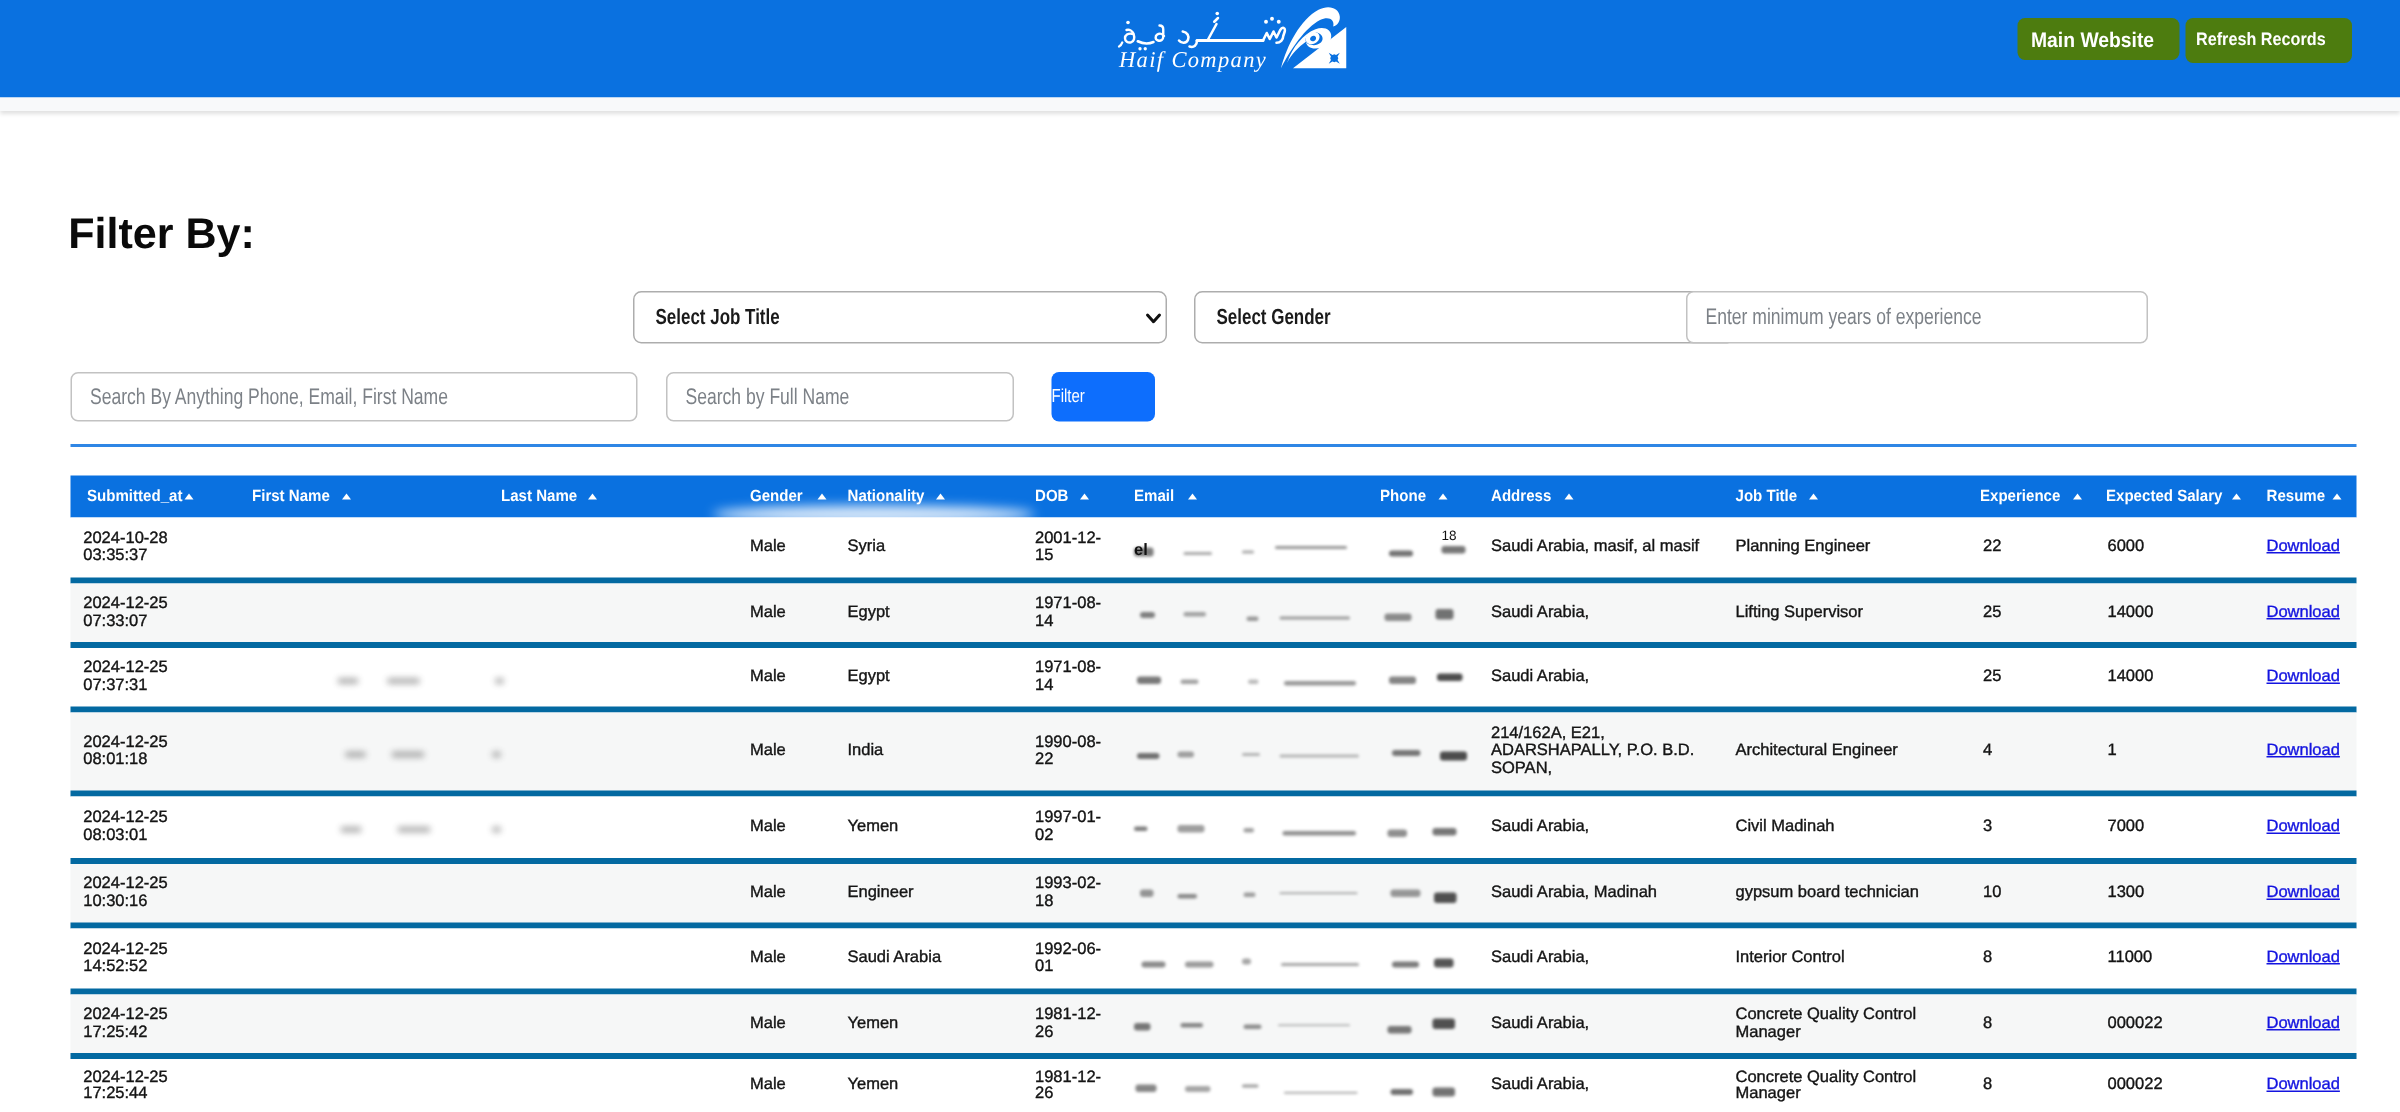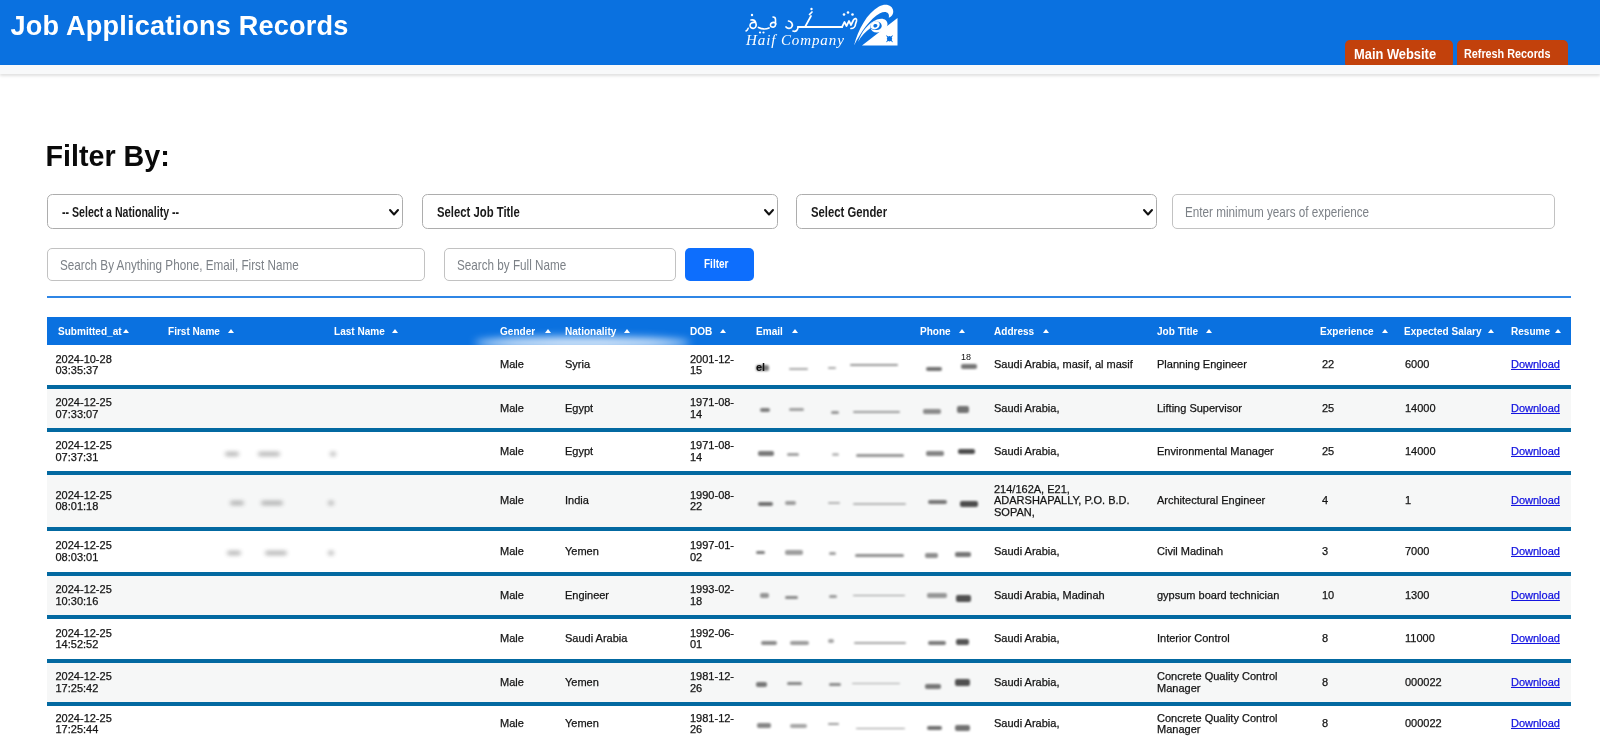--- a/index.html
+++ b/index.html
@@ -3,54 +3,53 @@
 <meta charset="utf-8">
 <title>Job Applications Records</title>
 <style>
 * { margin:0; padding:0; box-sizing:border-box; }
 html,body { width:1600px; height:741px; overflow:hidden; background:#fff;
   font-family:"Liberation Sans", sans-serif; }
 #app { position:relative; width:1600px; height:741px; }
 
 .nav { position:absolute; left:0; top:0; width:1600px; height:65px; background:#0a71e0; }
 .title { position:absolute; left:10.5px; top:9.5px; font-size:27.1px; font-weight:bold; color:#fff; letter-spacing:0.2px; }
-.hbtn { position:absolute; border-radius:5px; background:#c2410c; color:#fff; font-weight:bold; text-align:center;margin-top:28px; }
+.hbtn { position:absolute; border-radius:5px; background:#4d7c0f; color:#fff; font-weight:bold; text-align:center; }
 #btn1 { left:1344.5px; top:11.5px; width:108px; height:28.5px; font-size:14px; line-height:28.5px; }
 #btn2 { left:1456.5px; top:12px; width:111px; height:29.5px; font-size:12px; line-height:29.5px; }
 
 .strip { position:absolute; left:0; top:65px; width:1600px; height:9px; background:#f8f9fa; box-shadow:0 2px 3px rgba(0,0,0,0.12); }
 
 .h2 { position:absolute; left:45.5px; top:140px; font-size:28.7px; font-weight:bold; color:#0a0a0a; }
 
 .ctl { position:absolute; background:#fff; border:1px solid #adadad; border-radius:5.5px; height:35px; top:194px;
   font-size:14px; color:#111; display:flex; align-items:center; padding-left:14px; }
 .ctl.sel { font-weight:bold; font-size:14.5px; color:#1a1a1a; }
 .chev { position:absolute; right:2px; top:11px; }
 .inp { position:absolute; background:#fff; border:1px solid #c2c2c2; border-radius:5px;
   color:#7c8187; font-size:15px; display:flex; align-items:center; padding-left:12px; }
-#fbtn { position:absolute; left:685px; top:248px; width:69px; height:33px; border-radius:5px; background:#0d6efd;
-  color:#fff; font-weight:bold; font-size:12.5px; text-align:center; line-height:33px; }
+#fbtn { position:absolute; left:701px; top:248px; width:69px; height:33px; border-radius:5px; background:#0d6efd;
+  color:#fff; font-weight:normal; font-size:12.5px; text-align:left; line-height:33px; }
 
 .divider { position:absolute; left:47px; top:296px; width:1524px; height:1.6px; background:#0a71e0; opacity:0.85; }
 
 .thead { position:absolute; left:47px; top:317px; width:1524px; height:28px; background:#0a71e0; }
 .th { position:absolute; top:0; height:28px; line-height:28px; color:#fff; font-weight:bold; font-size:10.8px; }
 .tri { position:absolute; top:12px; width:0; height:0; border-left:3px solid transparent; border-right:3px solid transparent; border-bottom:4.5px solid #fff; }
 
 .row { position:absolute; left:47px; width:1524px; border-bottom:4px solid #0369a1; }
 .c { position:absolute; top:0; height:100%; display:flex; align-items:center; font-size:11px; color:#141414; line-height:11.2px; -webkit-text-stroke:0.25px currentColor; }
 .dl { color:#1414e0; text-decoration:underline; }
 .sqz { display:inline-block; transform-origin:0 50%; white-space:nowrap; }
 .sm { position:absolute; background:#3a3a3a; border-radius:2px; filter:blur(1.2px); }
 </style>
 </head>
 <body>
 <div id="app">
   <div class="nav">
-    <div class="title">Job Applications Records</div>
     <svg style="position:absolute;left:744px;top:0" width="160" height="56" viewBox="0 0 160 56">
 
       <path d="M 118 45.5 L 153.5 45.5 L 153.5 18 Z M 141.8 35.1 L 144.3 36.6 L 145.5 36.1 L 146.7 36.6 L 149.2 35.1 L 147.7 37.6 L 148.2 38.8 L 147.7 40 L 149.2 42.5 L 146.7 41 L 145.5 41.5 L 144.3 41 L 141.8 42.5 L 143.3 40 L 142.8 38.8 L 143.3 37.6 Z" fill="#fff" fill-rule="evenodd"></path>
 
       <path d="M 110 45.5 C 114 30 123 13 135 6.5 C 142 2.8 148.7 5.4 149.2 11 C 149.5 14.2 147.6 17 144.8 17.7 C 146 12.6 141.5 10.6 136 13.3 C 126.5 18.2 116.5 32.5 110 45.5 Z" fill="#fff"></path>
 
       <path d="M 114 42 C 117.5 31.5 125 22.5 133 19.5 C 139 17.3 143.5 19.8 143.5 24 C 143.5 28.6 138.8 32.4 132.8 32.4 C 129.4 32.4 127 30.6 126.6 27.9 C 122 31.1 117 36 114 42 Z M 126.6 27.9 C 125.8 25.1 127.6 22.4 130.9 21.7 C 134.4 21 137.4 22.8 137.7 25.4 C 138 28 135.3 30.1 131.9 30.1 C 129.4 30.1 127.3 29.3 126.6 27.9 Z" fill="#fff" fill-rule="evenodd"></path>
 
       <path d="M 127.6 28.6 C 125.7 26.9 126.1 23.9 128.6 22.2 C 131.1 20.5 134.2 21 135.3 23 C 136.4 25 135.2 27.5 132.7 28.8 C 130.9 29.7 128.9 29.6 127.6 28.6 Z M 129.8 27 C 129.1 26.3 129.3 25 130.3 24.3 C 131.3 23.6 132.7 23.8 133.2 24.7 C 133.7 25.6 133.2 26.8 132.1 27.3 C 131.3 27.7 130.4 27.6 129.8 27 Z" fill="#fff" fill-rule="evenodd"></path>
 
@@ -76,39 +75,33 @@
       </g>
 
       <text x="2" y="44.5" font-family="Liberation Serif, serif" font-style="italic" font-size="15" letter-spacing="0.9" fill="#fff">Haif Company</text>
     </svg>
     <div class="hbtn" id="btn1"><span class="sqz" style="transform:scaleX(.92)">Main Website</span></div>
     <div class="hbtn" id="btn2"><span class="sqz" style="transform:scaleX(.9)">Refresh Records</span></div>
   </div>
   <div class="strip"></div>
   <div class="h2">Filter By:</div>
 
-  <div class="ctl sel" style="left:47px;width:356px">
-      <span class="sqz" style="transform:scaleX(.73)">-- Select a Nationality --</span>
-    <svg class="chev" width="12" height="12" viewBox="0 0 12 12">
-        <path d="M2 4 L6 8.5 L10 4" fill="none" stroke="#111" stroke-width="2" stroke-linecap="round" stroke-linejoin="round"></path>
-      </svg>
-  </div>
   <div class="ctl sel" style="left:422px;width:356px">
       <span class="sqz" style="transform:scaleX(.78)">Select Job Title</span>
     <svg class="chev" width="12" height="12" viewBox="0 0 12 12">
         <path d="M2 4 L6 8.5 L10 4" fill="none" stroke="#111" stroke-width="2" stroke-linecap="round" stroke-linejoin="round"></path>
       </svg>
   </div>
   <div class="ctl sel" style="left:796px;width:361px">
       <span class="sqz" style="transform:scaleX(.78)">Select Gender</span>
     <svg class="chev" width="12" height="12" viewBox="0 0 12 12">
         <path d="M2 4 L6 8.5 L10 4" fill="none" stroke="#111" stroke-width="2" stroke-linecap="round" stroke-linejoin="round"></path>
       </svg>
   </div>
-  <div class="inp" style="left:1172px;top:194px;width:383px;height:35px">
+  <div class="inp" style="left:1124px;top:194px;width:308px;height:35px">
       <span class="sqz" style="transform:scaleX(.78)">Enter minimum years of experience</span>
     </div>
 
   <div class="inp" style="left:47px;top:248px;width:378px;height:33px">
       <span class="sqz" style="transform:scaleX(.78)">Search By Anything Phone, Email, First Name</span>
     </div>
   <div class="inp" style="left:444px;top:248px;width:231.5px;height:33px">
       <span class="sqz" style="transform:scaleX(.78)">Search by Full Name</span>
     </div>
   <div id="fbtn"><span class="sqz" style="transform:scaleX(.8)">Filter</span></div>
@@ -225,23 +218,20 @@
       </div>
       <div class="c" style="left:518px;width:120px">
         <span>Egypt</span>
       </div>
       <div class="c" style="left:643px;width:58px">
         <span>1971-08-<br>14</span>
       </div>
       <div class="c" style="left:947px;width:152px">
         <span>Saudi Arabia,</span>
       </div>
-      <div class="c" style="left:1110px;width:132px">
-        <span>Environmental Manager</span>
-      </div>
       <div class="c" style="left:1275px;width:60px">
         <span>25</span>
       </div>
       <div class="c" style="left:1358px;width:90px">
         <span>14000</span>
       </div>
       <div class="c" style="left:1464px;width:100px">
         <span><a class="dl">Download</a></span>
       </div>
       <div class="sm" style="left:711px;top:19.3px;width:16px;height:4.5px;opacity:0.68"></div>

